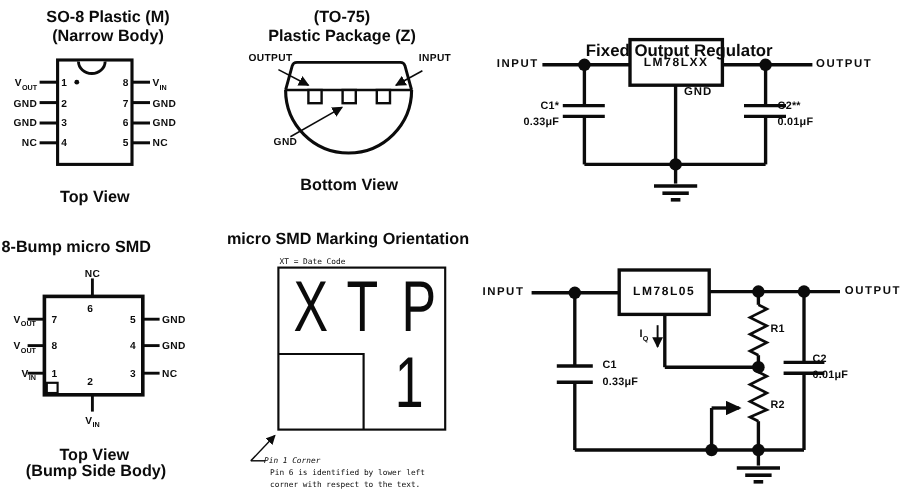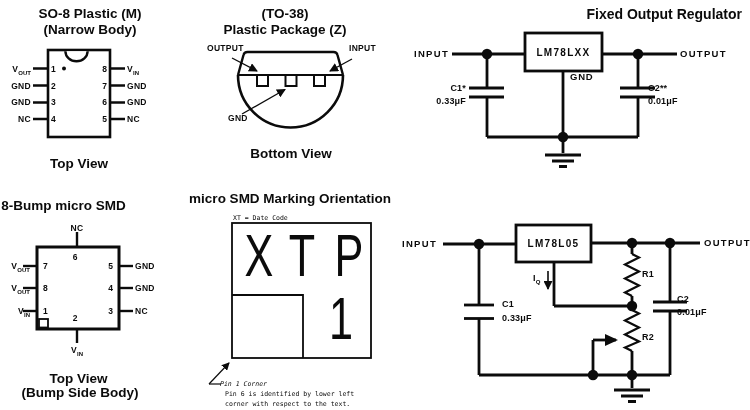--- a/index.html
+++ b/index.html
@@ -1,21 +1,21 @@
 <!DOCTYPE html>
 <html><head>
 <meta charset="utf-8">
 <style>
   html,body{margin:0;padding:0;background:#fff;}
   #canvas{position:relative;width:750px;height:410px;background:#fff;overflow:hidden;
           font-family:"Liberation Sans",sans-serif;color:#0b0b0b;}
   .panel{position:absolute;}
   .panel svg{position:absolute;left:0;top:0;}
   .title13{position:absolute;font:bold 13.5px "Liberation Sans",sans-serif;text-align:center;white-space:nowrap;}
-  .title14{position:absolute;font:bold 14px "Liberation Sans",sans-serif;text-align:right;white-space:nowrap;}
+  .title14{position:absolute;font:bold 14px "Liberation Sans",sans-serif;text-align:center;white-space:nowrap;margin-top:28px;}
   .clbl{position:absolute;font:bold 9.5px "Liberation Sans",sans-serif;letter-spacing:1.3px;white-space:nowrap;line-height:11px;}
   .vlbl{position:absolute;font:bold 9px "Liberation Sans",sans-serif;letter-spacing:0.2px;white-space:nowrap;line-height:11px;}
   .plbl{position:absolute;font:bold 8.5px "Liberation Sans",sans-serif;letter-spacing:0.3px;white-space:nowrap;line-height:12px;height:12px;}
   .num{position:absolute;font:bold 8.5px "Liberation Sans",sans-serif;line-height:12px;height:12px;}
   .subsc{font-size:6px;position:relative;top:2.5px;letter-spacing:0;}
   .thin{position:absolute;font:6.5px "DejaVu Sans Mono",monospace;letter-spacing:0;white-space:nowrap;line-height:9px;}
   .mark-letter{position:absolute;font:400 60px "Liberation Sans",sans-serif;line-height:1;
                transform:scaleX(0.72);transform-origin:center top;text-align:center;width:44px;}
   .ctr{text-align:center;}
   .rt{text-align:right;}
@@ -84,21 +84,21 @@
           <rect x="105.5" y="75" width="11" height="11"></rect>
           <rect x="134" y="75" width="11" height="11"></rect>
         </g>
         <g stroke-width="1.3" marker-end="url(#ahA)">
           <line x1="52" y1="58" x2="77" y2="71"></line>
           <line x1="172" y1="59" x2="150" y2="71"></line>
           <line x1="62" y1="114" x2="105" y2="89.5"></line>
         </g>
       </g>
     </svg>
-    <span class="title13" style="left:0;top:6px;width:210px;">(TO-38)</span>
+    <span class="title13" style="left:0;top:6px;width:210px;">(TO-75)</span>
     <span class="title13" style="left:0;top:22px;width:210px;text-align:center;">Plastic Package (Z)</span>
     <span class="plbl" style="left:27px;top:42px;">OUTPUT</span>
     <span class="plbl" style="left:169px;top:42px;">INPUT</span>
     <span class="plbl" style="left:48px;top:112px;">GND</span>
     <span class="title13" style="left:0;top:146px;width:222px;">Bottom View</span>
   </div>
 
   <div class="panel" style="left:390px;top:0;width:360px;height:185px;">
     <svg width="360" height="185">
       <g stroke="#0b0b0b" fill="none" stroke-width="2.8">

